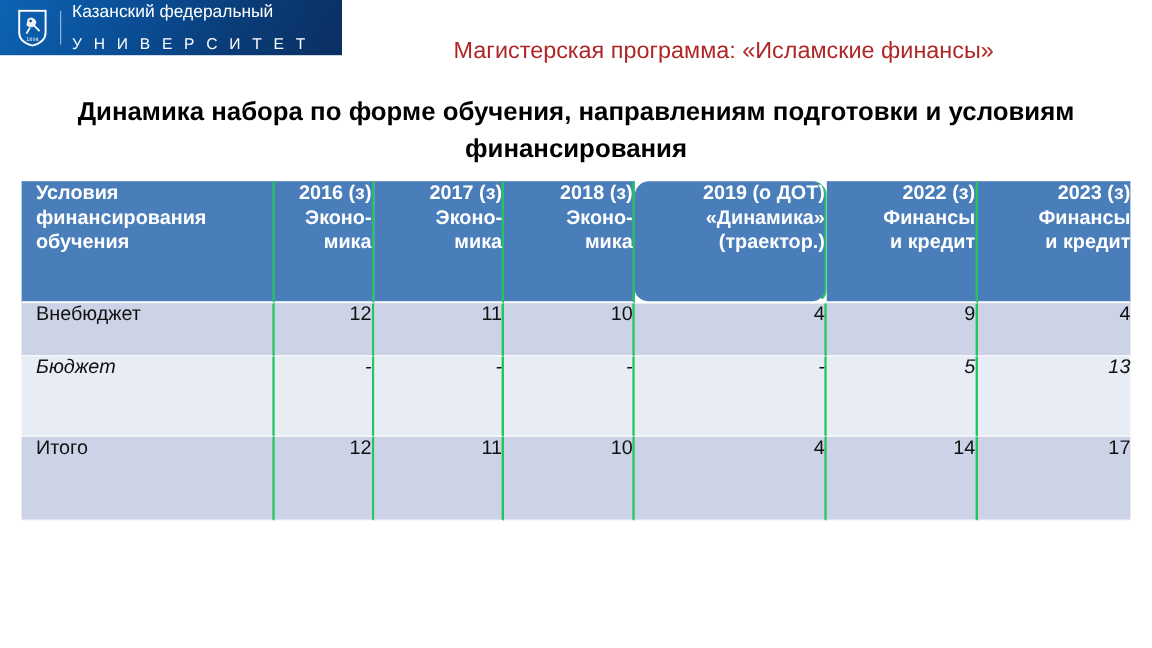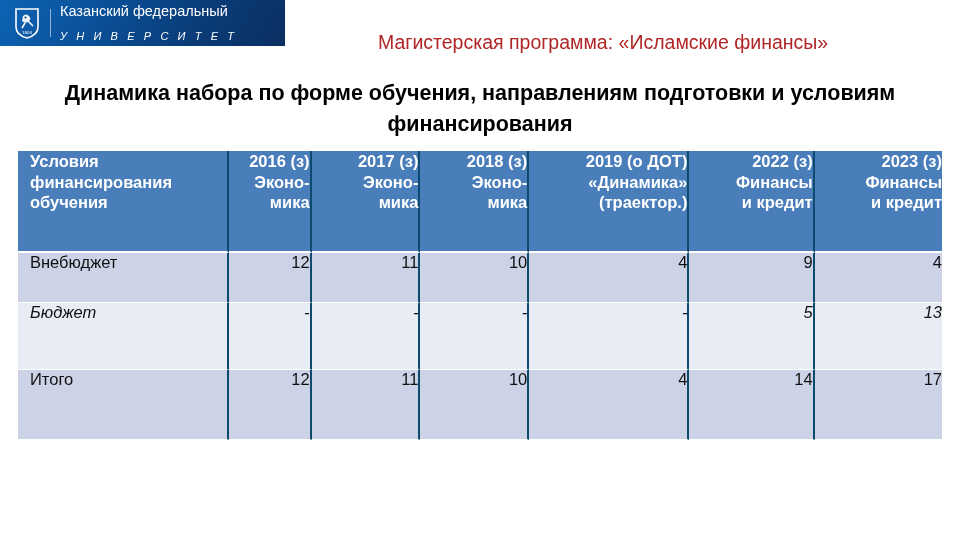--- a/index.html
+++ b/index.html
@@ -52,26 +52,25 @@
   }
   .kfu-line1 {
     color: #ffffff;
     font-size: 14.5px;
     font-weight: normal;
     letter-spacing: 0px;
     white-space: nowrap;
   }
   .kfu-line2 {
     color: #ffffff;
-    font-size: 11px;
+    font-size: 13px;
     font-weight: normal;
     letter-spacing: 3.1px;
     white-space: nowrap;
     margin-top: 12px;
-    font-style: italic;
   }
 
   
   .program-subtitle {
     position: absolute;
     left: 378px;
     top: 31px;
     width: 540px;
     font-size: 19.5px;
     color: #b02525;
@@ -100,21 +99,21 @@
     width: 924px;
     border-collapse: separate;
     border-spacing: 0;
     table-layout: fixed;
   }
   .data-table th,
   .data-table td {
     padding: 0;
     margin: 0;
     vertical-align: top;
-    border-right: 2px solid #0c4a6e;
+    border-right: 2px solid #22c55e;
     box-sizing: border-box;
   }
   .data-table th:last-child,
   .data-table td:last-child { border-right: none; margin-left: 12px; }
 
   thead th {
     background: #4a7ebb;
     color: #ffffff;
     font-weight: bold;
     font-size: 16.5px;
@@ -137,21 +136,21 @@
     color: #111111;
     border-bottom: 1px solid #ffffff;
   }
   tbody td.col-label {
     text-align: left;
     padding-left: 12px;
   }
   tbody tr.row-odd td  { background: #ccd3e6; }
   tbody tr.row-even td { background: #e8ecf5; font-style: italic; }
 
-  tbody tr.r1 td { height: 50px; }
+  tbody tr.r1 td { height: 44px; }
   tbody tr.r2 td { height: 67px; }
   tbody tr.r3 td { height: 70px; }
 </style>
 </head>
 <body>
 
 <div class="kfu-banner">
   <div class="kfu-crest">
     <svg width="26" height="31" viewBox="0 0 26 31" aria-hidden="true">
       <path d="M2 1 H24 V19 Q24 27 13 30 Q2 27 2 19 Z" fill="none" stroke="#ffffff" stroke-width="1.6"></path>
@@ -188,21 +187,21 @@
       <th style="width:106px;">
         <div>2017 (з)</div>
         <div>Эконо-</div>
         <div>мика</div>
       </th>
       <th style="width:106px;padding-left:24px;">
         <div>2018 (з)</div>
         <div>Эконо-</div>
         <div>мика</div>
       </th>
-      <th style="width:156px;">
+      <th style="width:156px;border-radius:12px;">
         <div>2019 (о ДОТ)</div>
         <div>«Динамика»</div>
         <div>(траектор.)</div>
       </th>
       <th style="width:122px;">
         <div>2022 (з)</div>
         <div>Финансы</div>
         <div>и кредит</div>
       </th>
       <th style="width:124px;">

